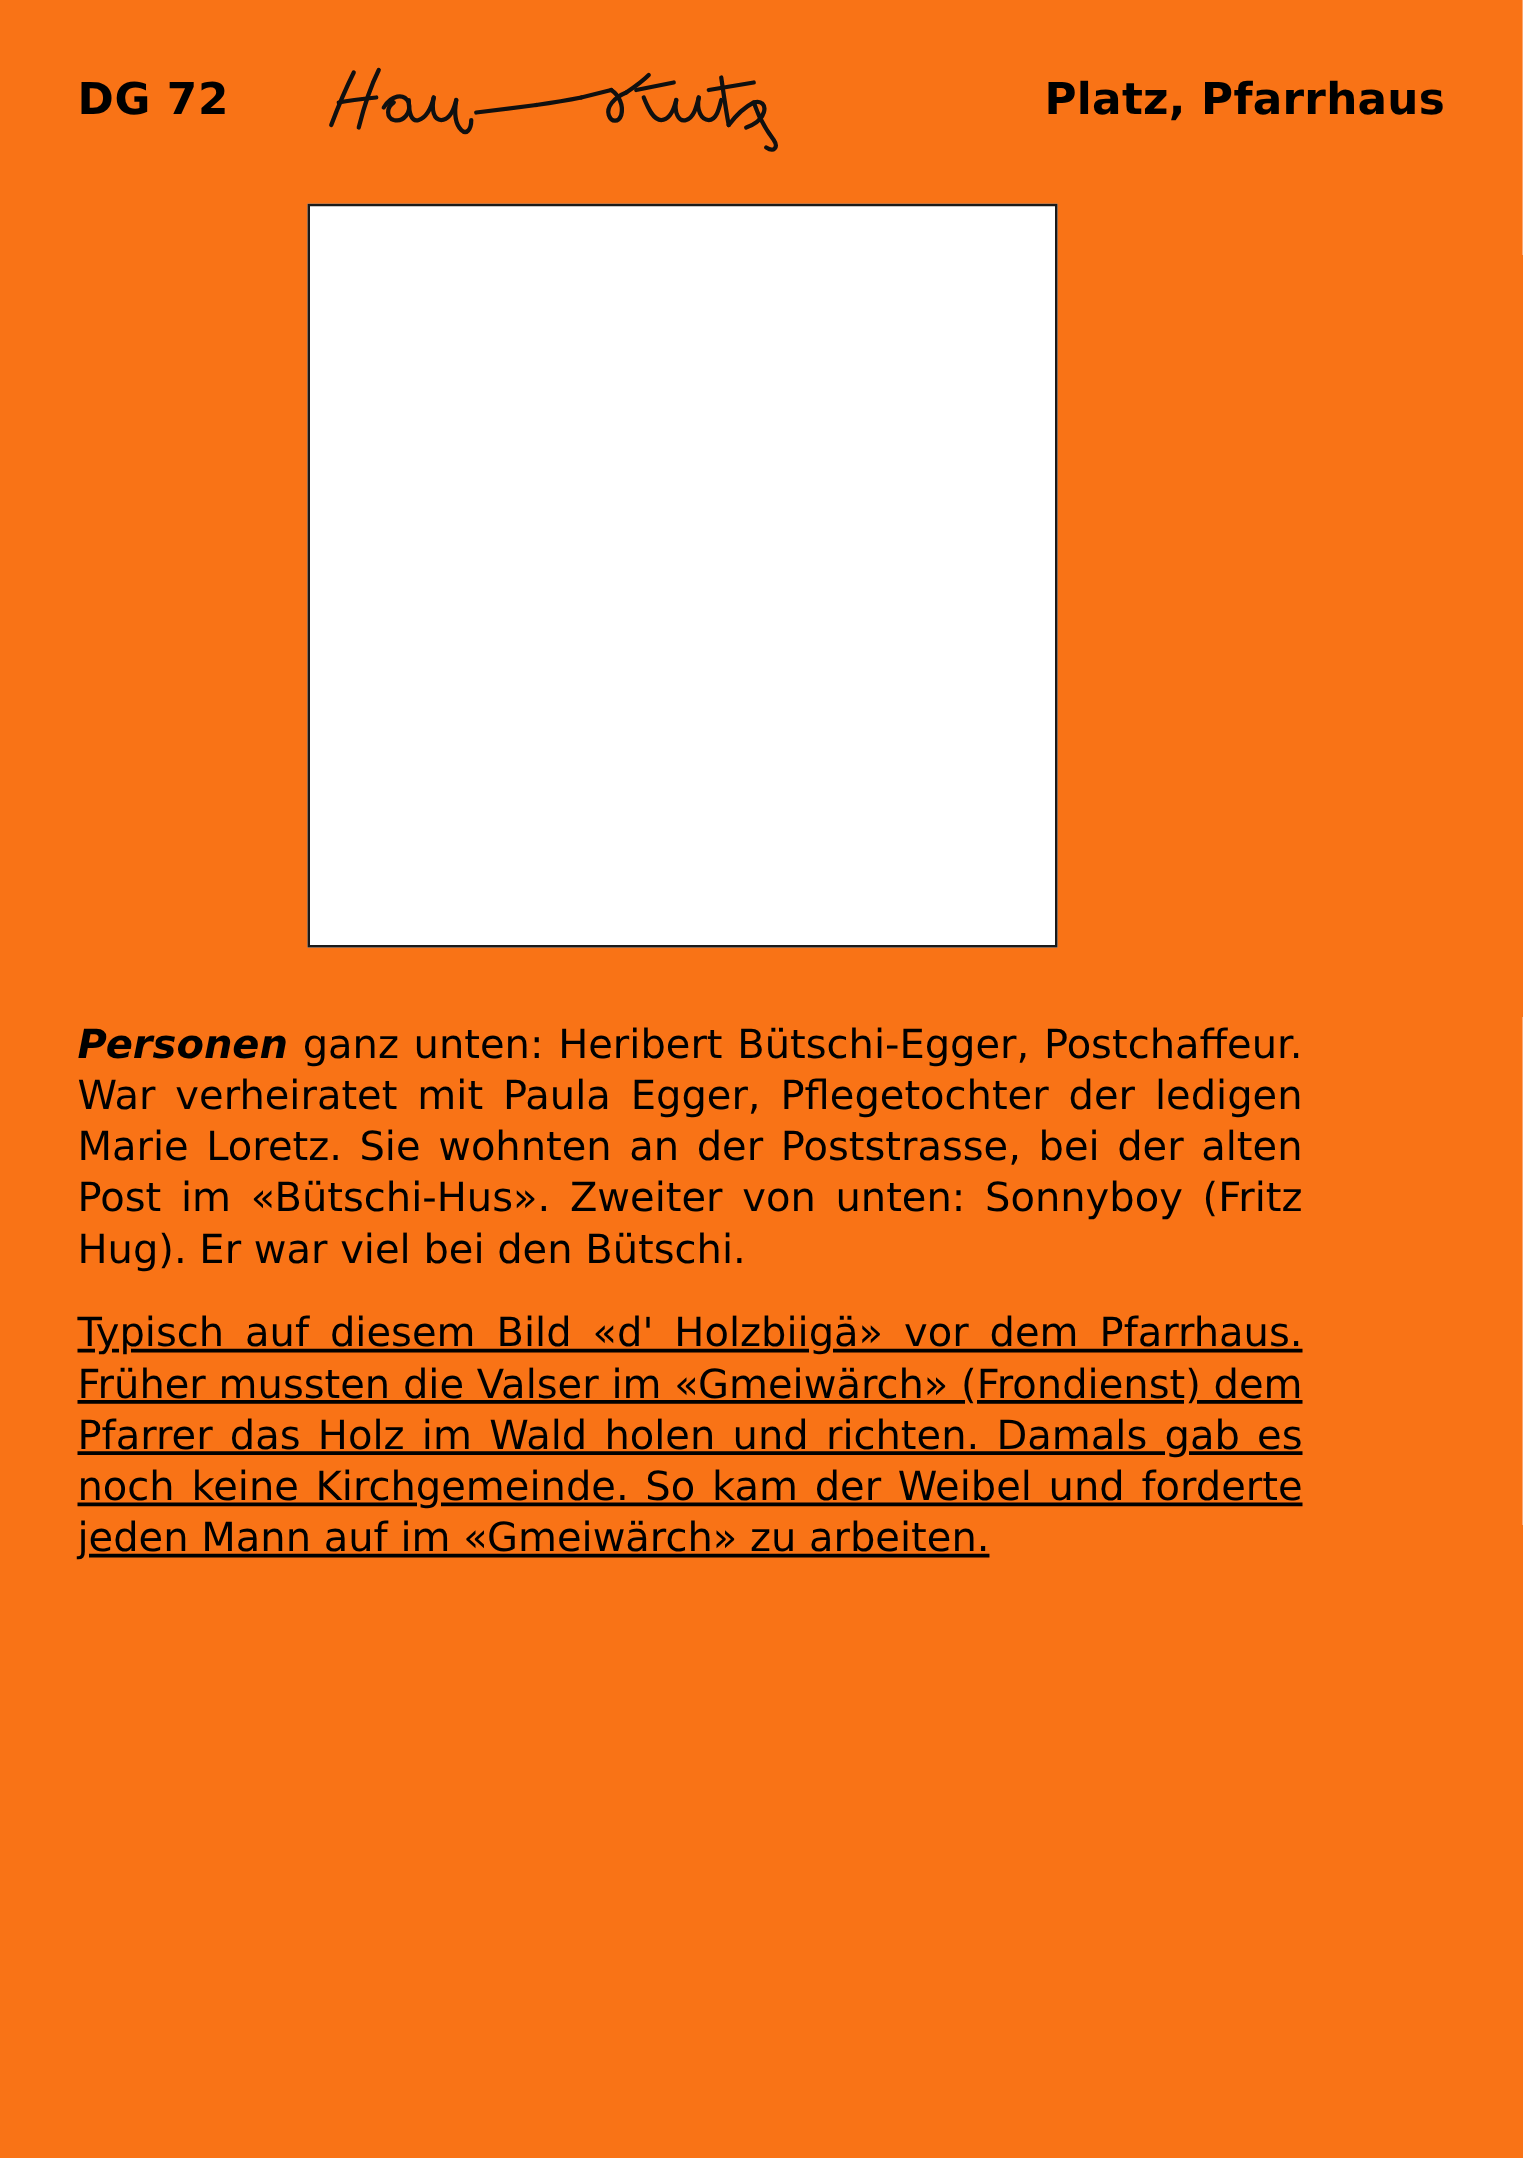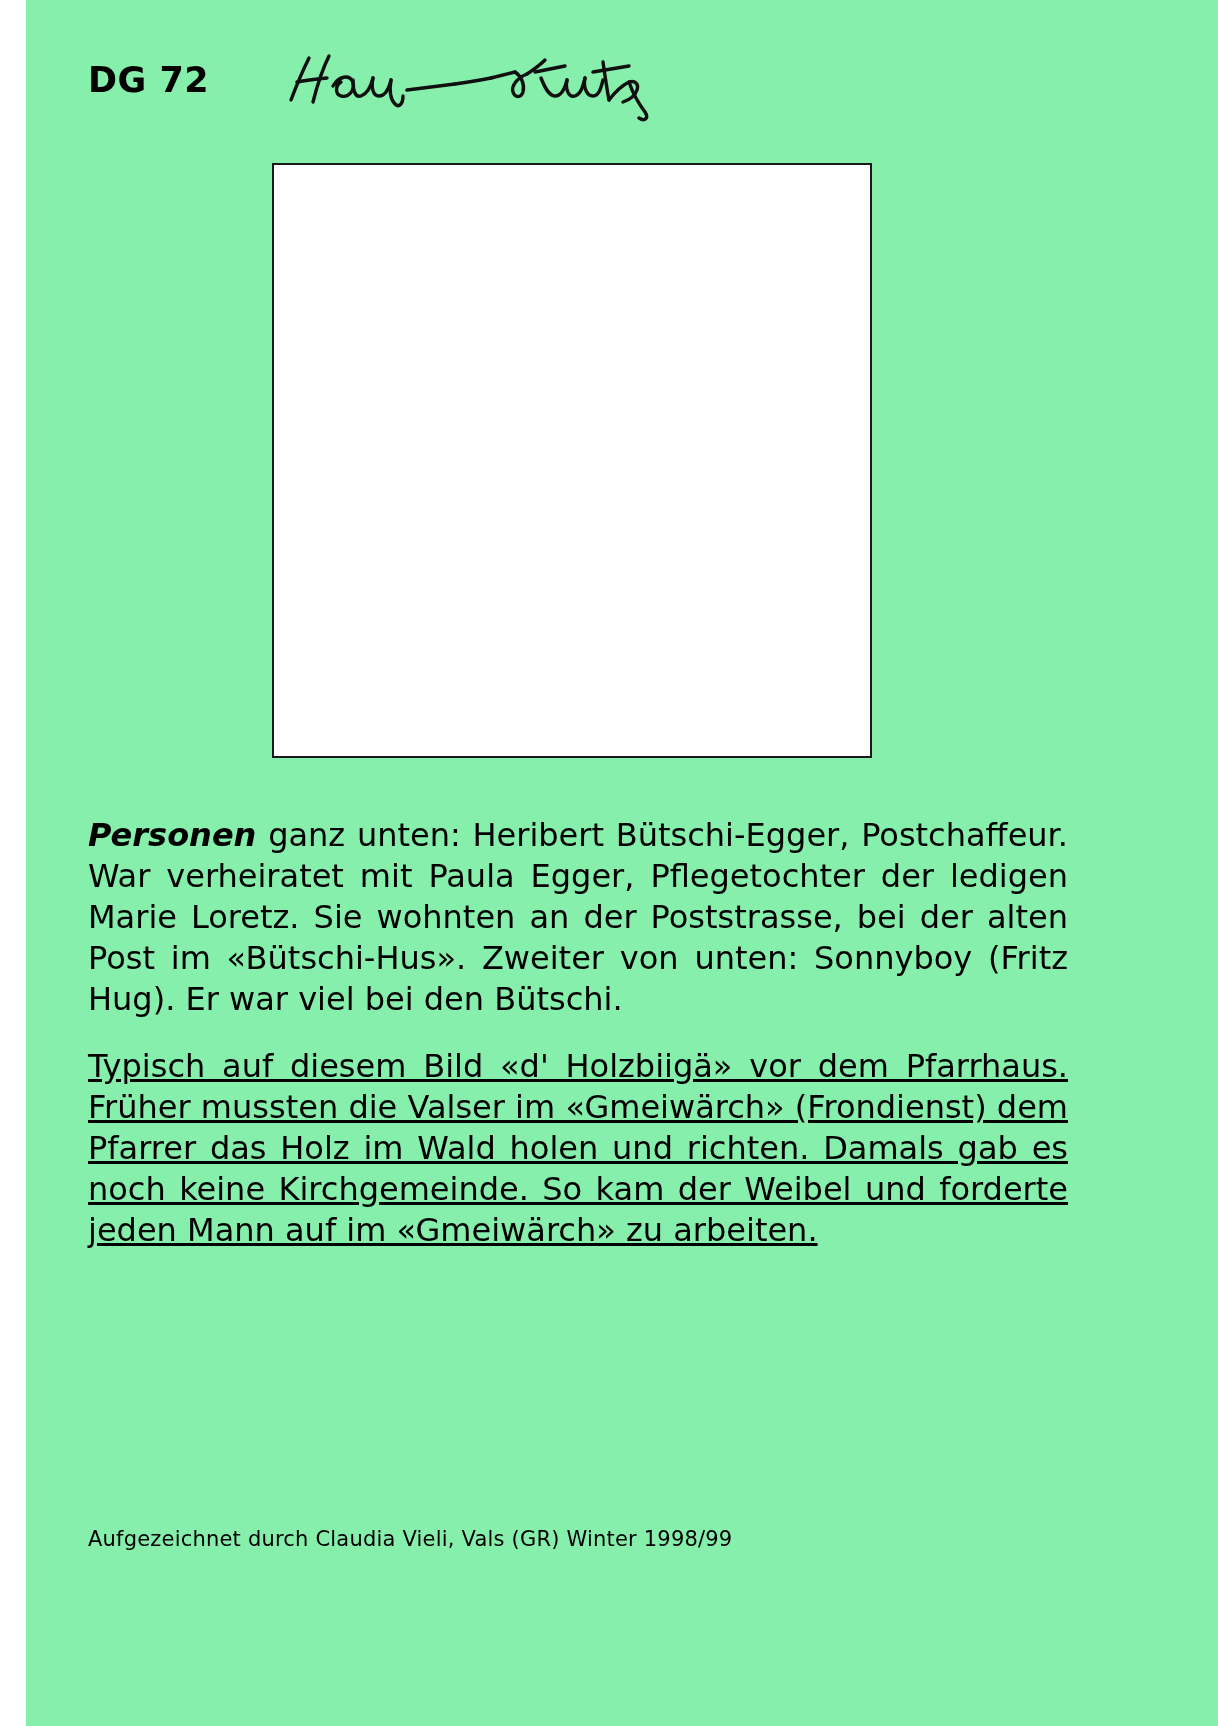--- a/index.html
+++ b/index.html
@@ -11,22 +11,21 @@
     width: 1218px;
     height: 1726px;
     position: relative;
     font-family: "DejaVu Sans", sans-serif;
     color: #000000;
     overflow: hidden;
   }
   .page {
     position: absolute;
     inset: 0;
-    background: #86efac;
-    margin-left: 26px;
+    background: #f97316;
   }
 
   
   .header {
     position: absolute;
     top: 52px;
     left: 62px;
     right: 62px;
     height: 62px;
   }
@@ -136,25 +135,25 @@
           <path d="M284 38 C282 48 286 56 292 54 C298 52 300 44 302 36"></path>
           <path d="M302 36 C300 46 304 54 310 54 C316 54 318 46 320 38"></path>
           <path d="M320 20 C322 34 324 48 326 58"></path>
           <path d="M310 30 C322 28 334 26 346 24"></path>
           <path d="M326 58 C332 50 338 44 346 40 C352 38 356 42 354 48 C352 54 346 58 340 60"></path>
           <path d="M346 40 C350 52 356 62 362 70 C366 76 362 80 356 76"></path>
         </g>
       </svg>
     </div>
 
+    <div class="header-title">Platz, Pfarrhaus</div>
   </div>
 
   <div class="photo-frame"></div>
 
   <div class="body-text">
     <p class="para"><span class="lead">Personen</span><span> ganz unten: Heribert Bütschi-Egger, Postchaffeur. War verheiratet mit Paula Egger, Pflegetochter der ledigen Marie Loretz. Sie wohnten an der Poststrasse, bei der alten Post im «Bütschi-Hus». Zweiter von unten: Sonnyboy (Fritz Hug). Er war viel bei den Bütschi.</span></p>
 
     <p class="para last-line-left">Typisch auf diesem Bild «d' Holzbiigä» vor dem Pfarrhaus. Früher mussten die Valser im «Gmeiwärch» (Frondienst) dem Pfarrer das Holz im Wald holen und richten. Damals gab es noch keine Kirchgemeinde. So kam der Weibel und forderte jeden Mann auf im «Gmeiwärch» zu arbeiten.</p>
   </div>
 
-  <div class="footer">Aufgezeichnet durch Claudia Vieli, Vals (GR)  Winter 1998/99</div>
 
 </div>
 
 </body></html>

